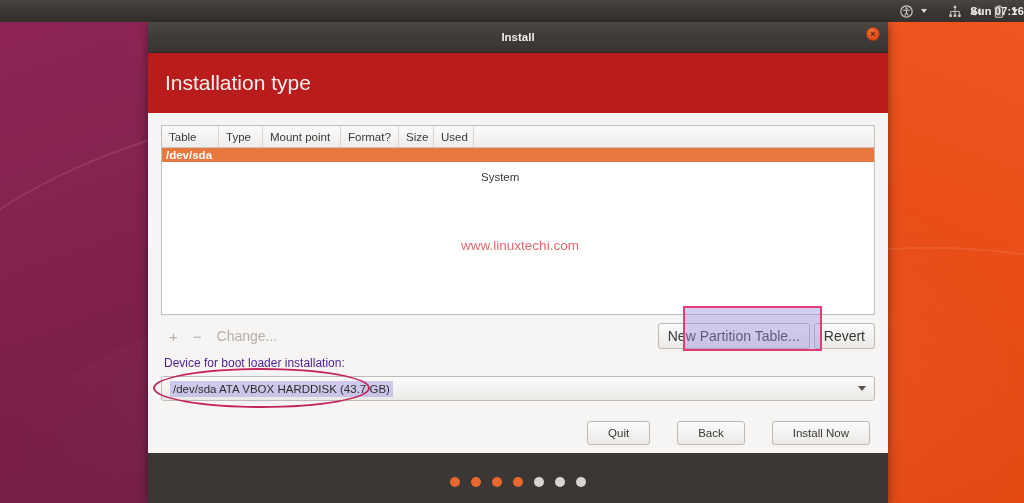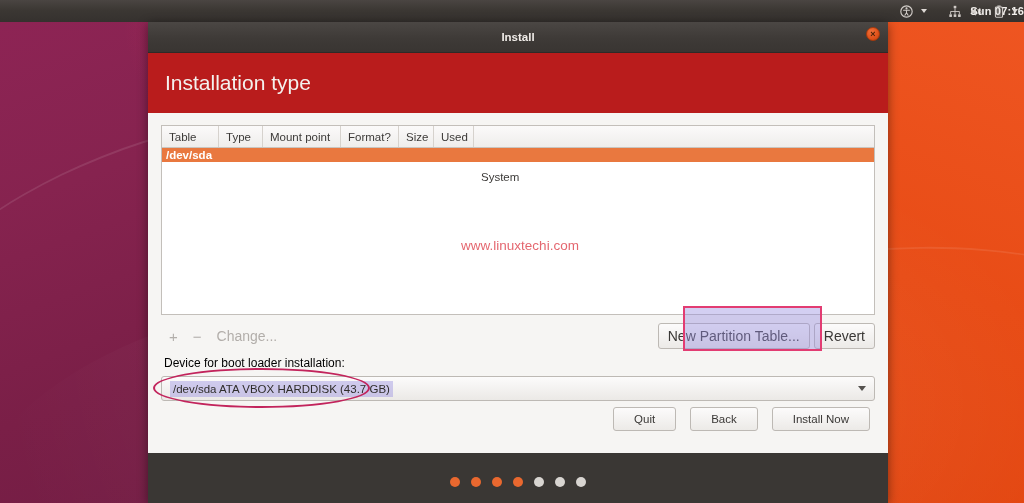--- a/index.html
+++ b/index.html
@@ -191,21 +191,21 @@
     left: 522px; top: -13px;
     width: 139px; height: 45px;
     background: rgba(150,140,225,0.42);
     border: 2.5px solid #e23c72;
     pointer-events: none;
     z-index: 5;
   }
 
   
   #boot-label {
-    font-size: 12px; color: #000000;
+    font-size: 12px; color: #4c1d95;
     margin-top: 3px; padding-left: 3px;
   }
   #boot-row { position: relative; margin-top: 6px; border-radius: 8px; }
   #boot-select {
     height: 25px;
     background: linear-gradient(180deg, #fcfbfb 0%, #ebe9e6 100%);
     border: 1px solid #bdb9b4;
     border-radius: 3px;
     display: flex; align-items: center;
     padding: 0 8px;
@@ -228,22 +228,22 @@
     left: -8px; top: -8px;
     width: 217px; height: 40px;
     border: 2.5px solid #c2245c;
     border-radius: 50%;
     pointer-events: none;
     z-index: 6;
   }
 
   
   #actions {
-    display: flex; justify-content: flex-end; gap: 14px;
-    margin-top: 6px; padding-right: 5px;
+    display: flex; justify-content: flex-end; gap: 27px;
+    margin-top: 20px; padding-right: 5px;
   }
   #actions .gbtn { padding: 5px 20px; font-size: 11.5px; }
 
   
   #footer {
     height: 57px;
     background: #3a3734;
     display: flex; align-items: center; justify-content: center;
     gap: 11px;
   }

